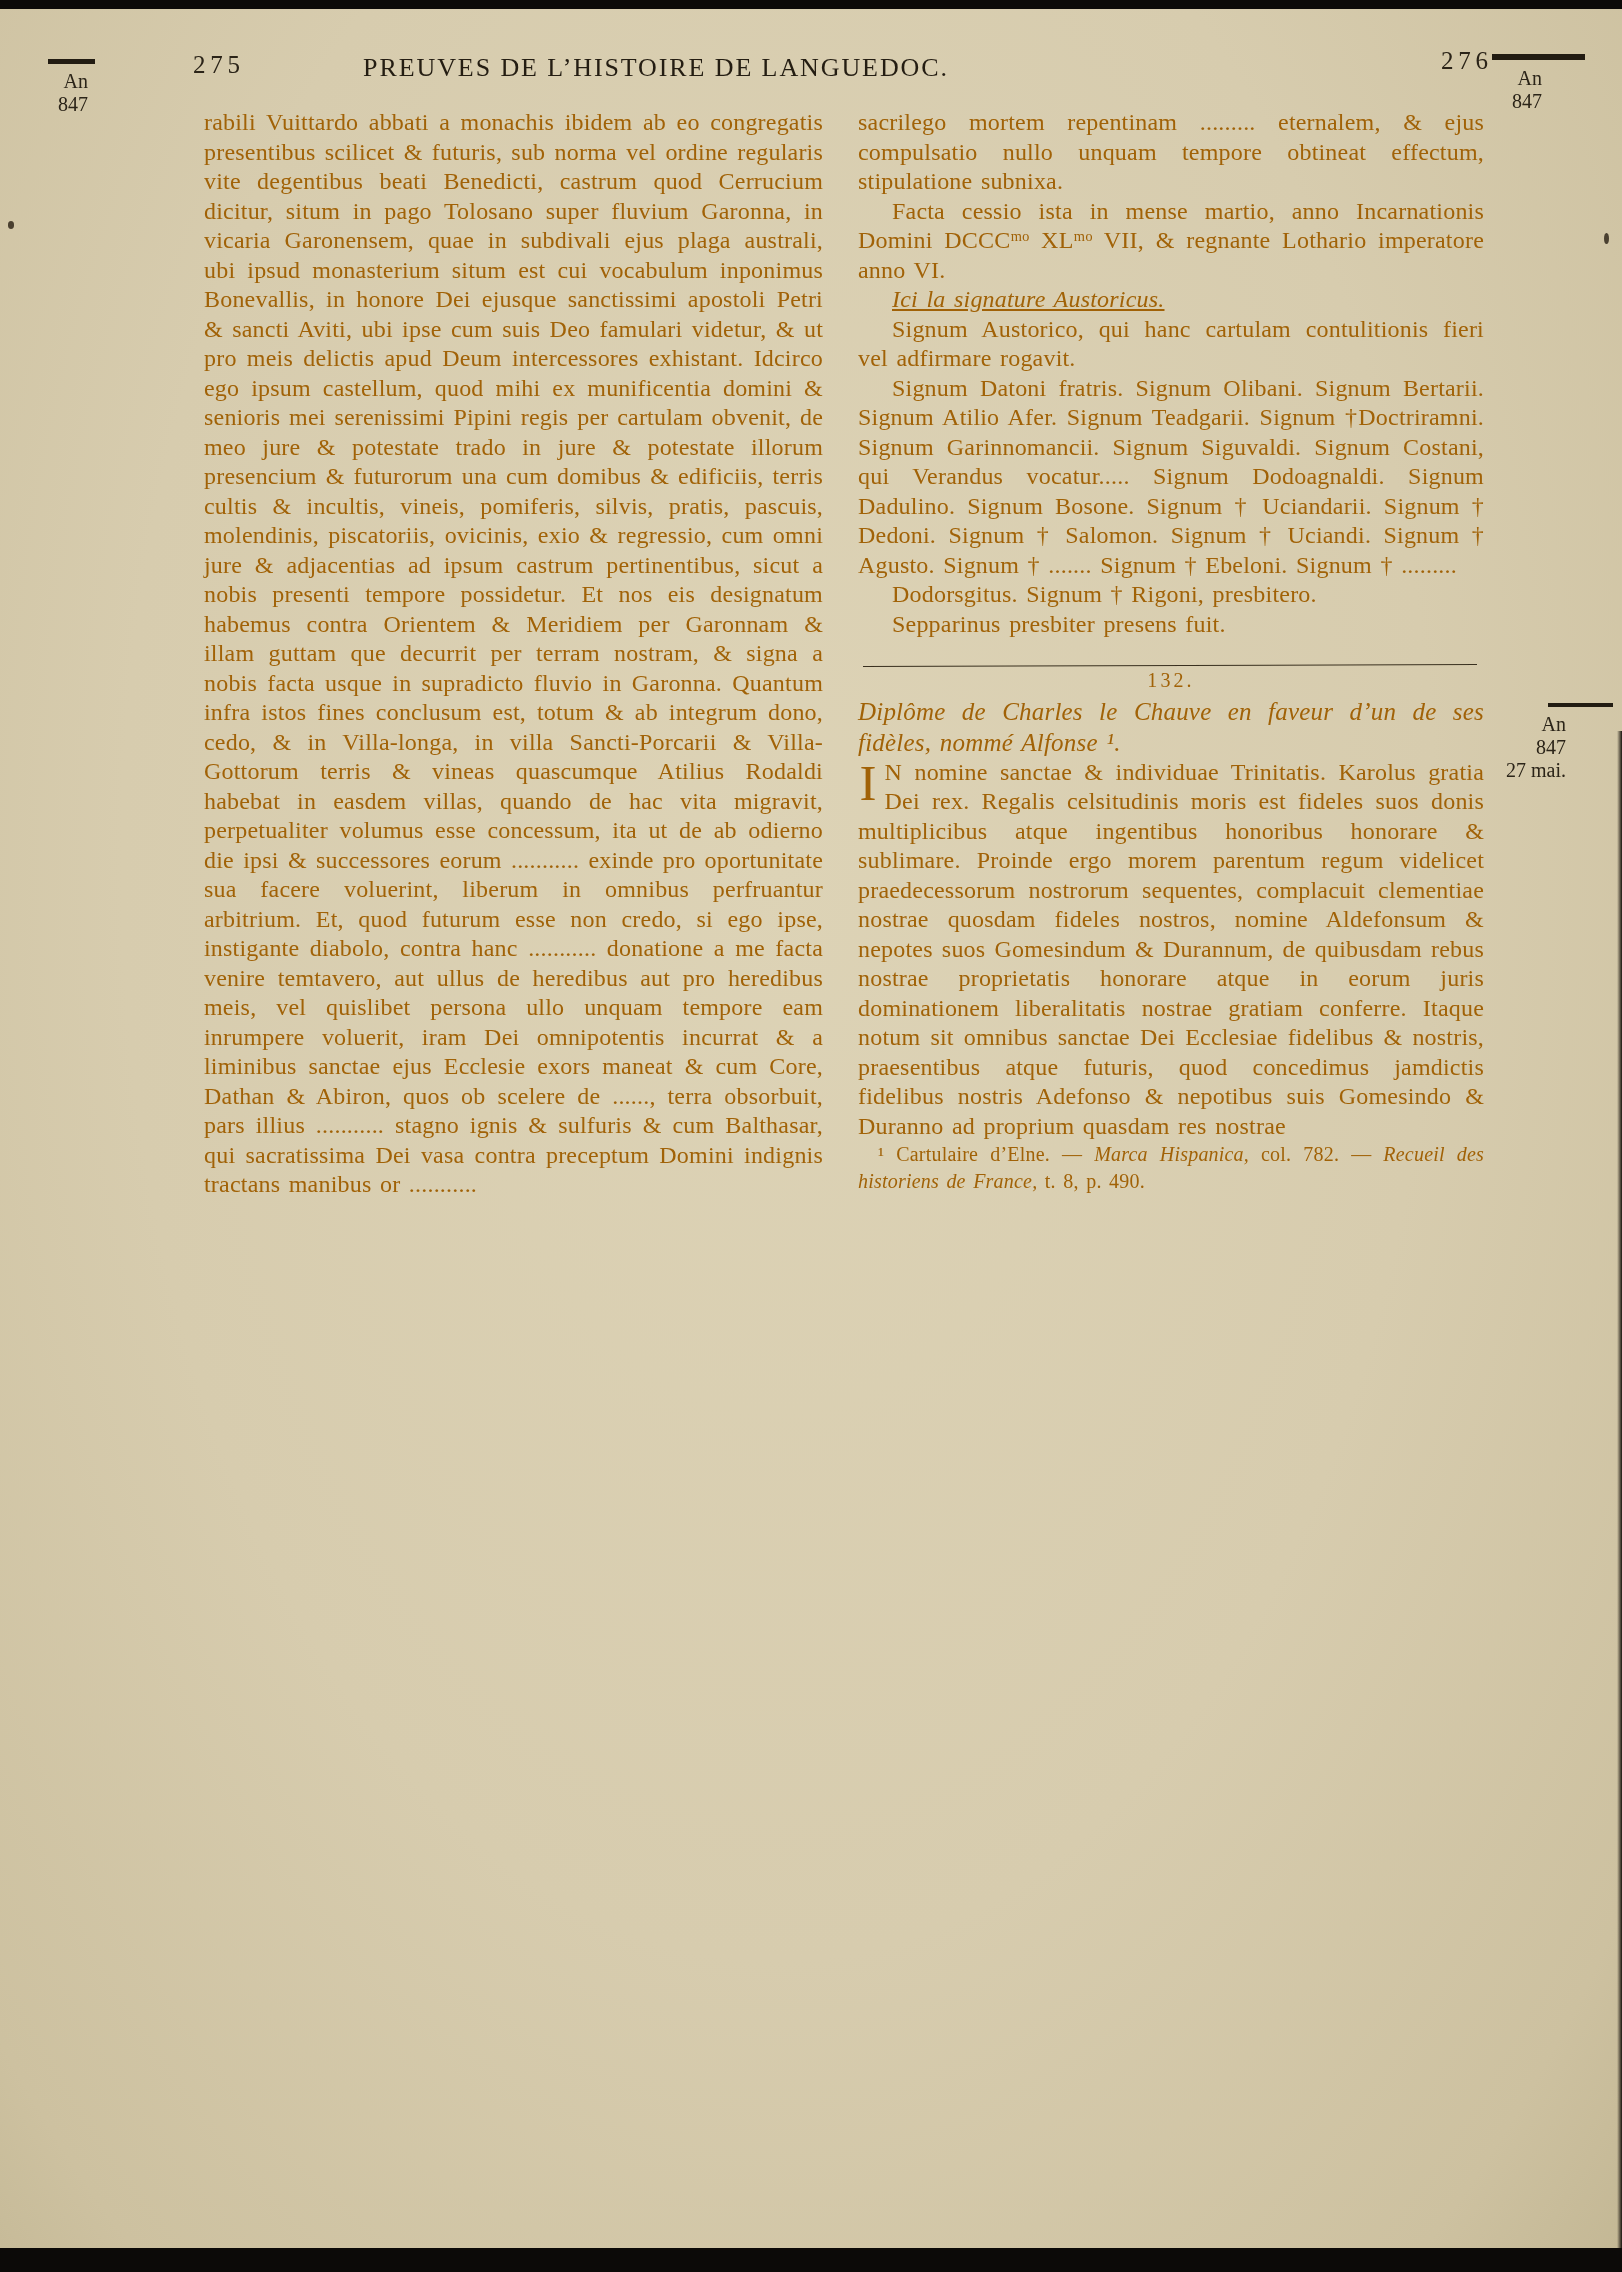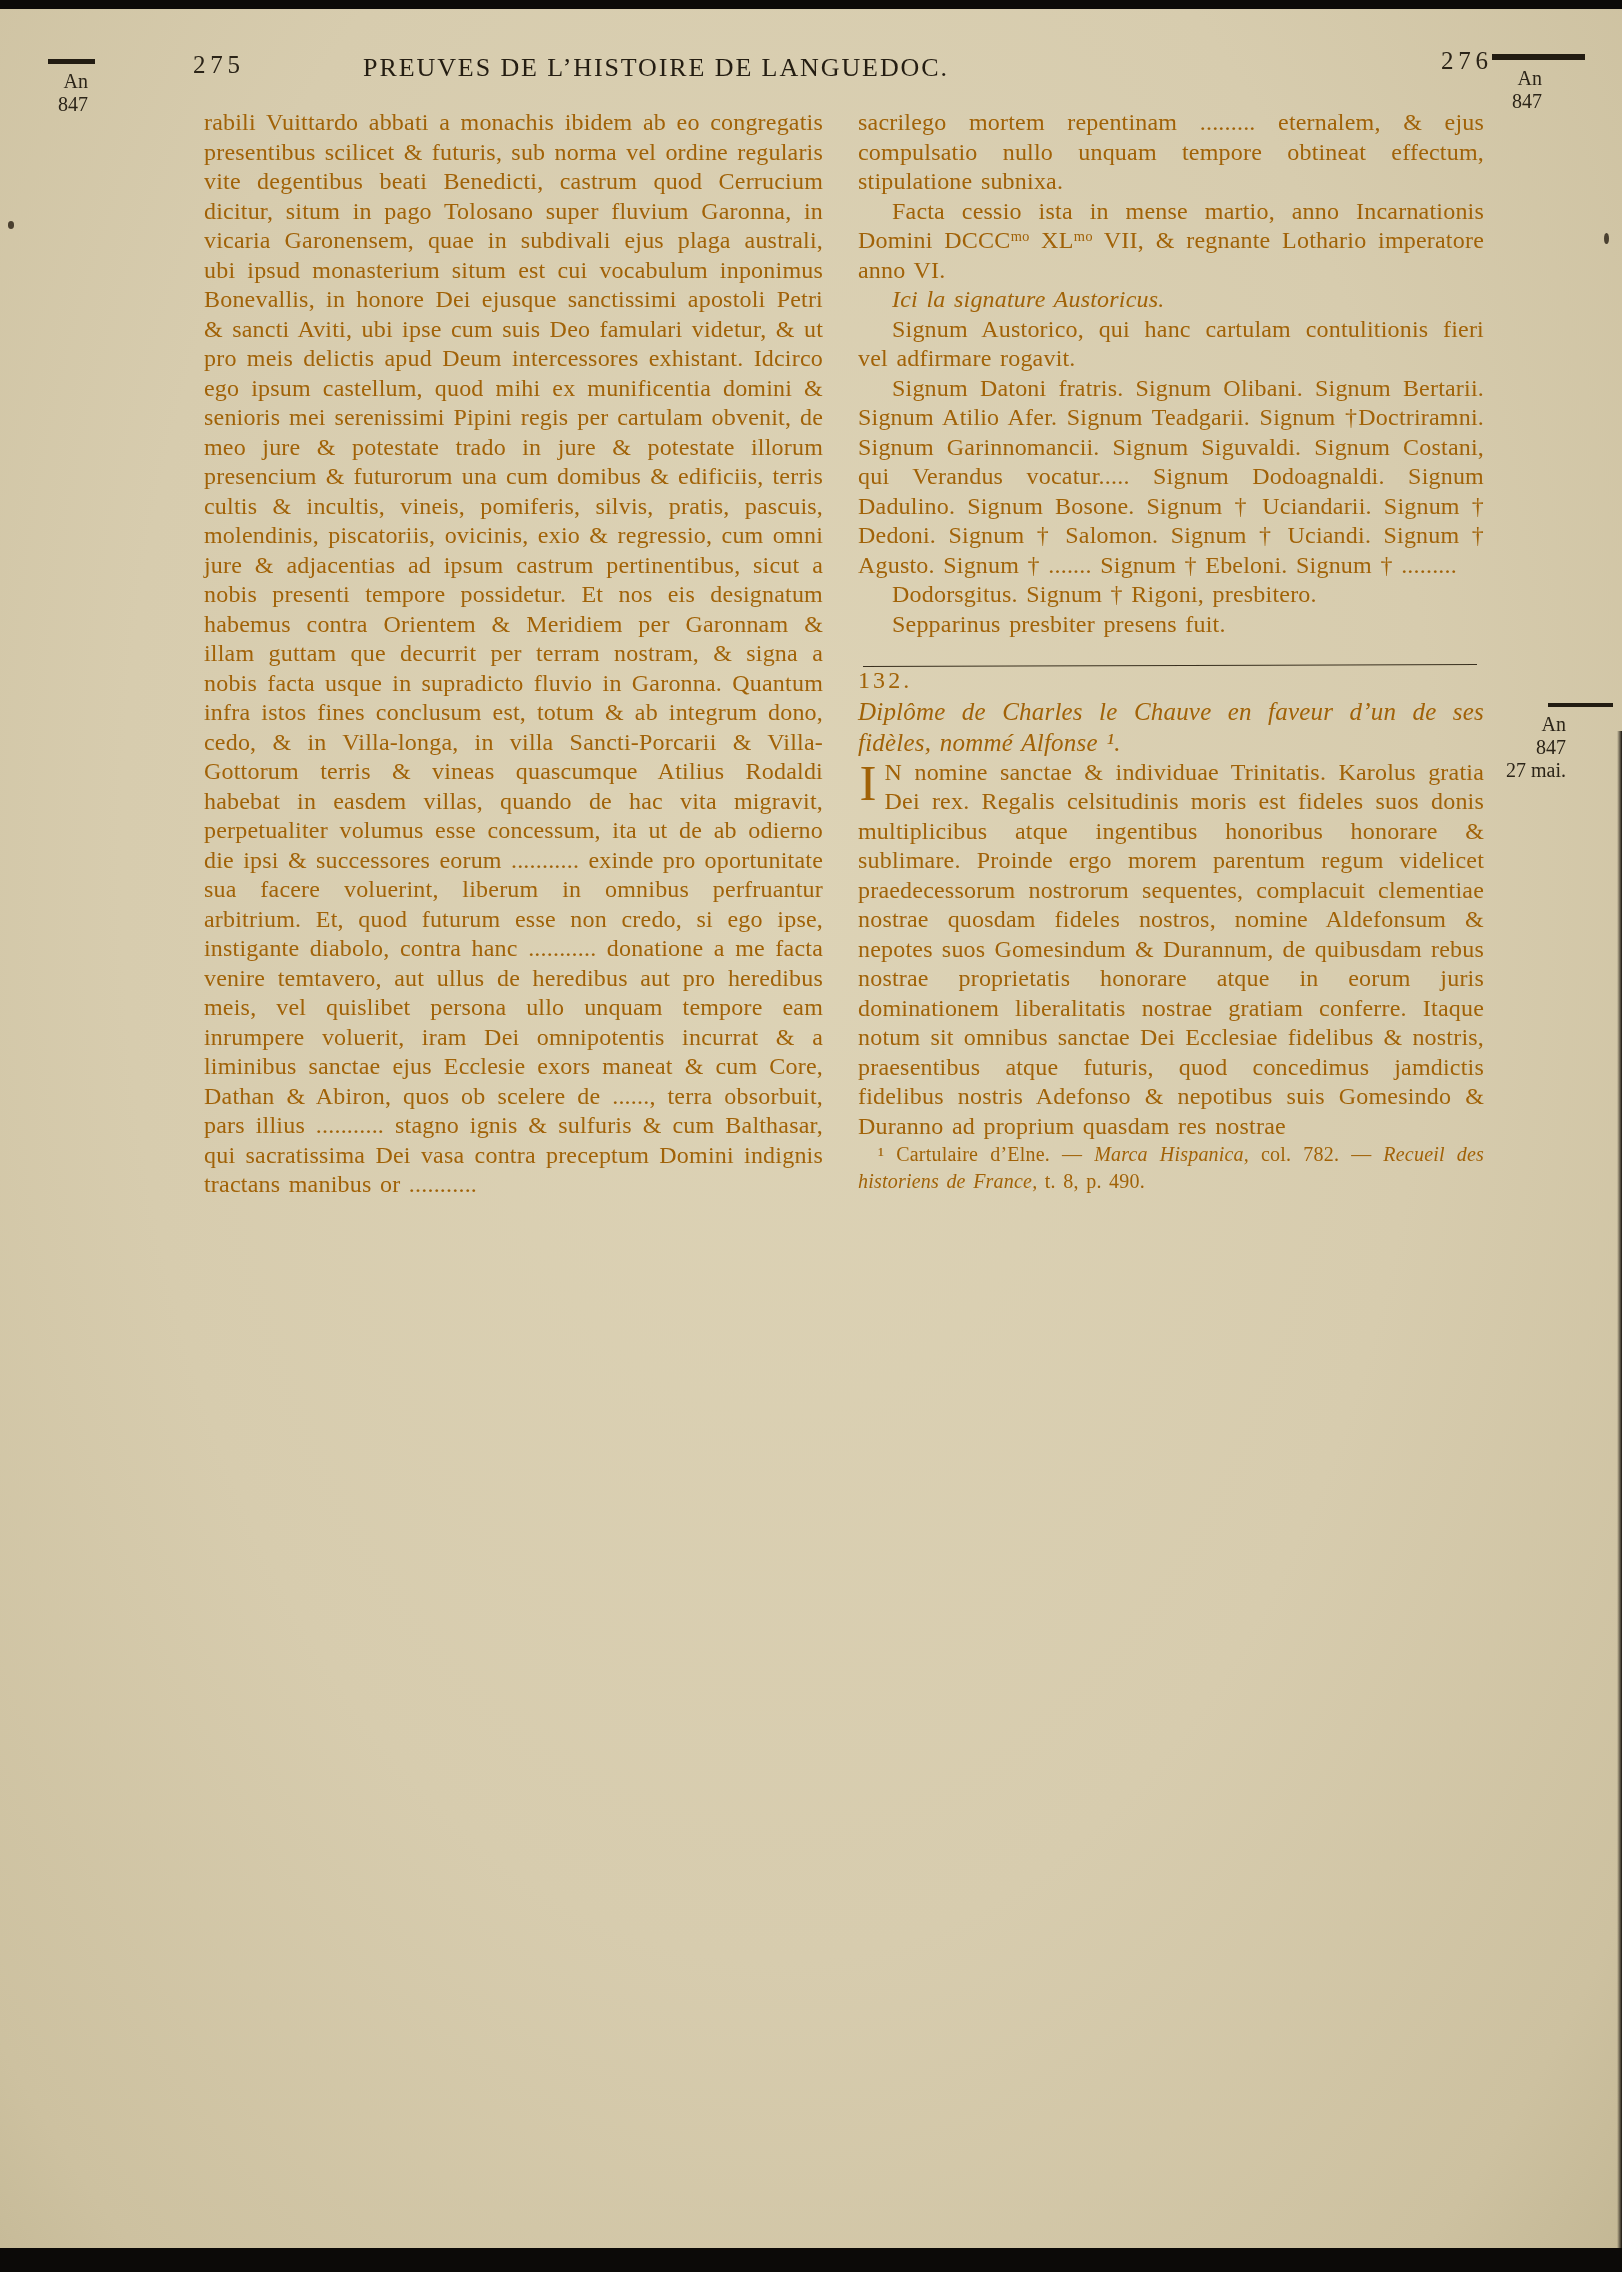--- a/index.html
+++ b/index.html
@@ -30,25 +30,25 @@
   .mn-left-top{left:58px;top:70px;}
   .mn-right-top{left:1512px;top:67px;}
   .mn-right-mid{left:1506px;top:713px;}
 
   .column{position:absolute;top:108px;font-size:24px;line-height:29.5px;
     text-align:justify;word-spacing:2.3px;letter-spacing:0.2px;color:#a16207;}
   .col-left{left:204px;width:619px;}
   .col-right{left:858px;width:626px;}
   .column p{margin:0;}
   .column p.indent{text-indent:34px;}
-  .column p.italic{font-style:italic;}
+  .column p.italic{font-style:italic;text-decoration:underline;}
 
   .section-divider{border:none;border-top:1.6px solid #39301f;margin:26.4px 7.8px 0 4.7px;
     transform:rotate(-0.2deg);}
-  .section-number{font-size:24px;letter-spacing:3.1px;margin-top:36px;
+  .section-number{text-align:center;font-size:20px;letter-spacing:3.1px;margin-top:36px;
     text-indent:0;}
   .section-title{font-style:italic;font-size:25px;margin-top:26.4px;line-height:31px;
     text-indent:0;}
   .section-body{margin-top:17px;}
   .dropcap{float:left;font-size:51px;line-height:45px;padding:3.1px 7.8px 0 1.6px;
     font-style:normal;}
   .footnote{margin-top:34px;font-size:20px;line-height:26.4px;text-indent:20px;}
   .footnote .it{font-style:italic;}
 
   .speck{position:absolute;background:#4a4030;border-radius:50%;}

